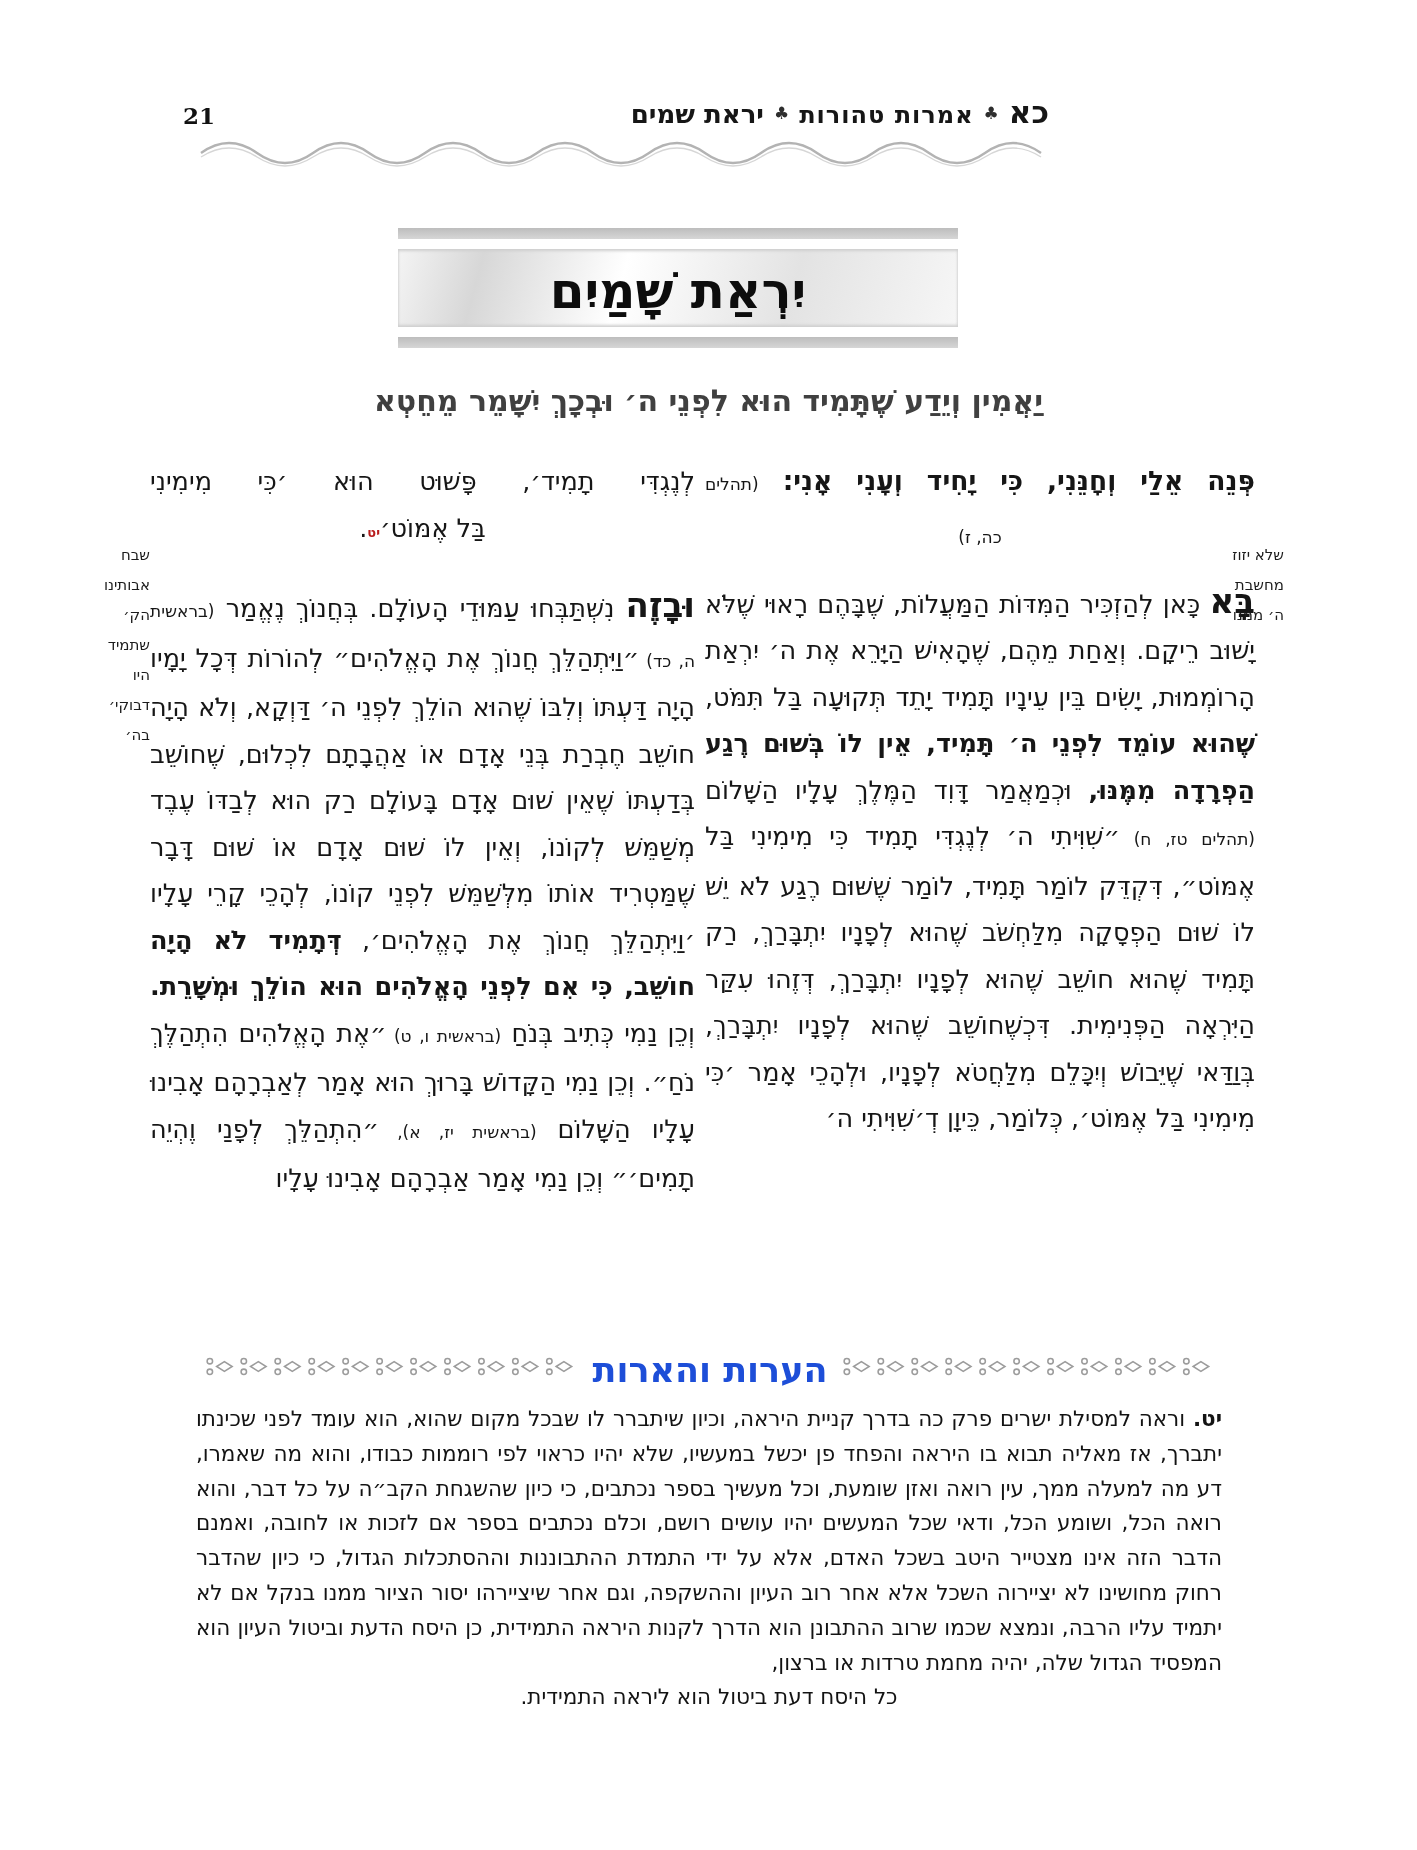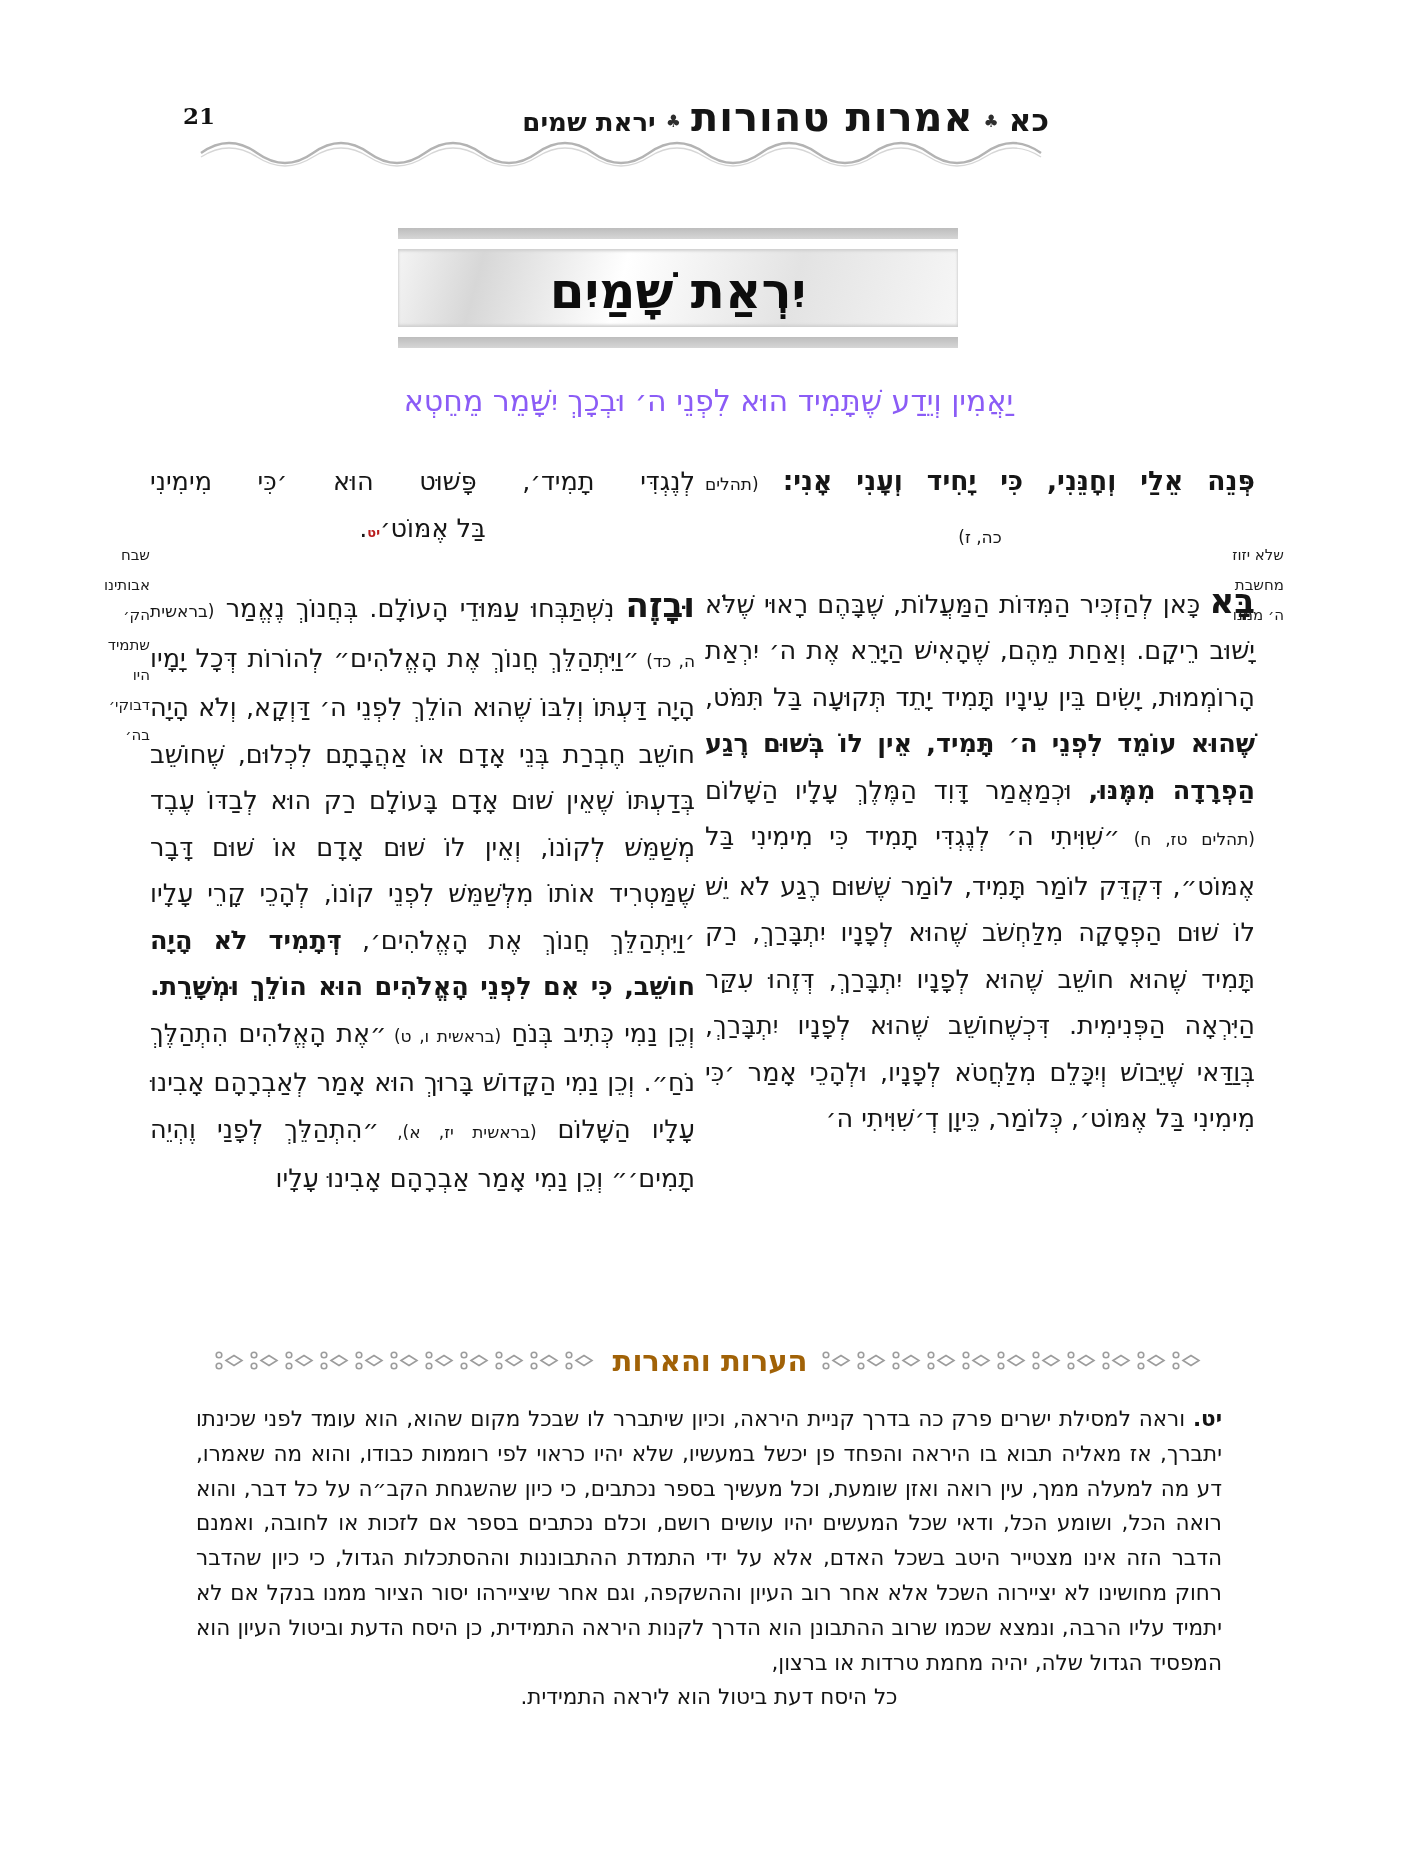--- a/index.html
+++ b/index.html
@@ -19,40 +19,40 @@
     direction:ltr;
     font-family:"DejaVu Serif",serif;
     font-weight:bold;font-size:23px;color:#111;
   }
   .running-head{
     position:absolute;top:94px;right:368px;
     white-space:nowrap;
     display:flex;align-items:baseline;gap:10px;
   }
   .running-head .section{font-weight:bold;font-size:31px;}
-  .running-head .book{font-weight:bold;font-size:40px;letter-spacing:1px;}
+  .running-head .book{font-weight:bold;font-size:24px;letter-spacing:1px;}
   .running-head .chapter{font-weight:bold;font-size:26px;}
   .head-orn{font-size:17px;color:#2e2e2e;transform:translateY(-4px);}
   .wave-line{position:absolute;top:138px;left:196px;}
   
   .banner{position:absolute;top:228px;left:398px;width:560px;}
   .banner-bar{height:11px;background:linear-gradient(180deg,#bdbdbd,#d6d6d6);}
   .banner-bar.top{margin-bottom:10px;}
   .banner-bar.bottom{margin-top:10px;}
   .banner-band{
     height:78px;
     background:linear-gradient(105deg,#f4f4f4 0%,#d7d7d7 15%,#ffffff 40%,#e3e3e3 70%,#f6f6f6 100%);
     box-shadow:inset 0 2px 3px #cfcfcf, inset 0 -2px 3px #cfcfcf;
     display:flex;align-items:center;justify-content:center;
   }
   .banner-title{font-size:50px;font-weight:bold;color:#0d0d0d;line-height:1;padding-top:6px;}
   
   .subtitle{
     position:absolute;top:383px;left:0;width:100%;
-    text-align:center;font-weight:normal;font-size:30px;color:#8b5cf6;
+    text-align:center;font-weight:bold;font-size:30px;color:#404040;
   }
   
   .column{
     position:absolute;top:458px;
     font-size:25.5px;line-height:46.5px;
     text-align:justify;
   }
   .col-right{left:705px;width:550px;}
   .col-left{left:150px;width:545px;}
   .verse-line{
@@ -75,21 +75,21 @@
     font-size:15px;line-height:30px;color:#1c1c1c;
     white-space:pre-line;text-align:right;
   }
   .note-right{left:1192px;width:92px;}
   .note-left{left:78px;width:72px;}
   
   .notes-separator{
     position:absolute;top:1344px;left:205px;width:1010px;
     display:flex;align-items:center;justify-content:center;gap:14px;
   }
-  .notes-title{font-weight:bold;font-size:29px;color:#a16207;white-space:nowrap;}
+  .notes-title{font-weight:bold;font-size:35px;color:#1d4ed8;white-space:nowrap;margin-top:6px;}
   
   .footnotes{
     position:absolute;top:1402px;left:196px;width:1026px;
     font-size:21.5px;line-height:34.8px;text-align:justify;color:#131313;
   }
   .fn-marker{font-weight:bold;}
   .fn-last-line{text-align:center;margin-top:0;}
   
   .page-footer{
     position:absolute;top:1748px;left:0;width:100%;

